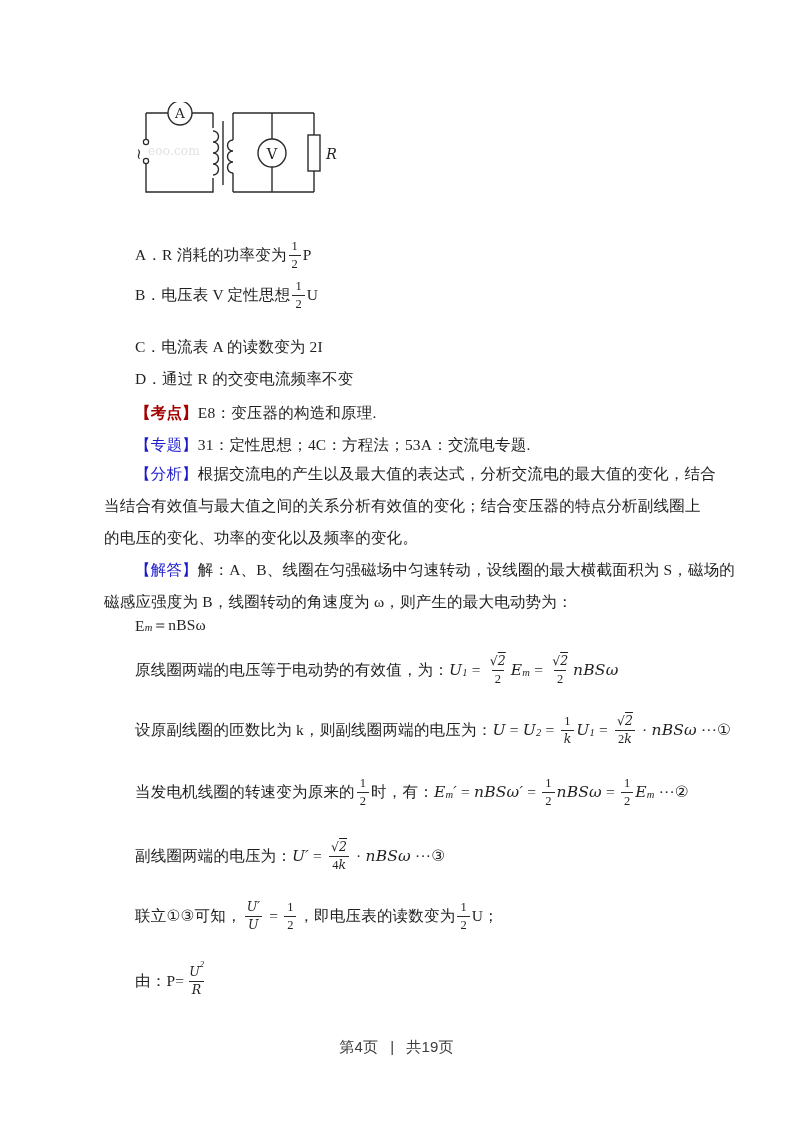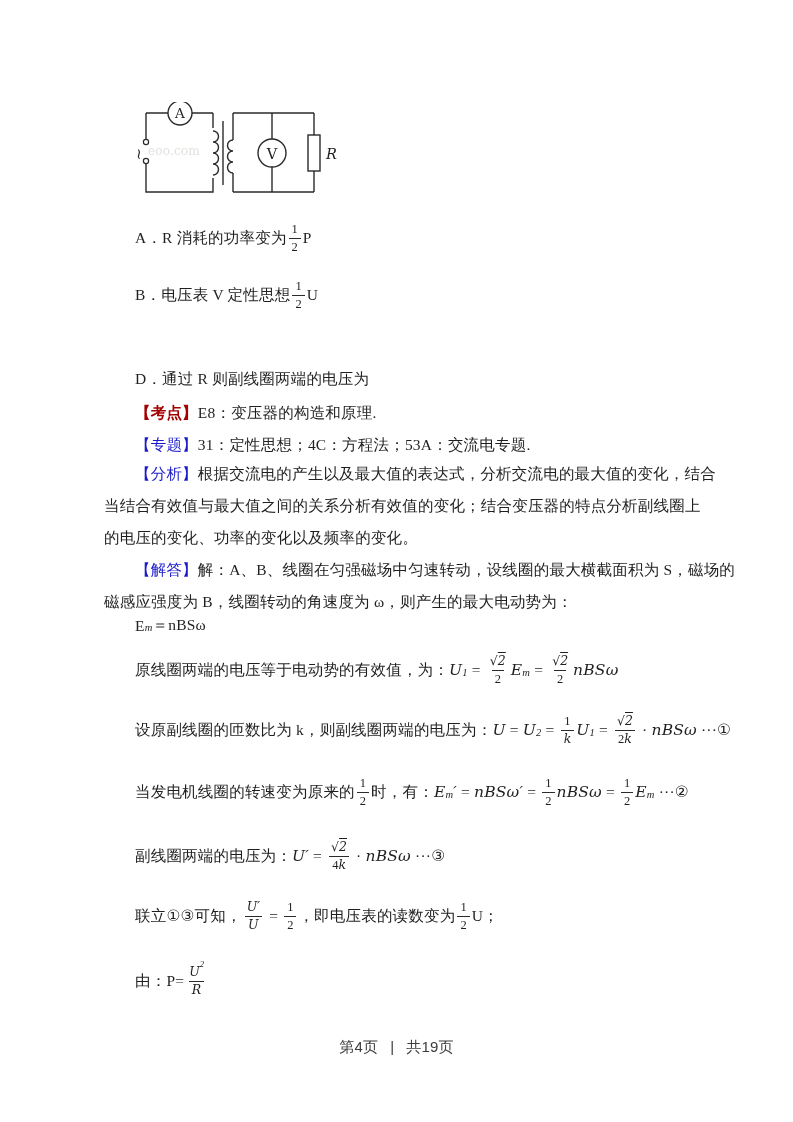--- a/index.html
+++ b/index.html
@@ -65,23 +65,24 @@
       <circle cx="140" cy="51" r="14"></circle>
       <text x="140" y="56.5" font-size="14.5" text-anchor="middle" fill="#1f1f1f" stroke="none">V</text>
     </g>
 
     <g>
       <rect x="176" y="33" width="12" height="36"></rect>
       <text x="194" y="57" font-size="14.5" font-style="italic" fill="#1f1f1f" stroke="none">R</text>
     </g>
   </svg>
 
-  <div class="abs mline" style="left:135px;top:214px;height:48px;"><span>A．R 消耗的功率变为</span><span class="frac"><span class="fn"><span>1</span></span><span class="fd"><span>2</span></span></span><span>P</span></div>
+  <div class="abs mline" style="left:135px;top:231px;height:48px;"><span>A．R 消耗的功率变为</span><span class="frac"><span class="fn"><span>1</span></span><span class="fd"><span>2</span></span></span><span>P</span></div>
   <div class="abs mline" style="left:135px;top:271px;height:48px;"><span>B．电压表 V 定性思想</span><span class="frac"><span class="fn"><span>1</span></span><span class="fd"><span>2</span></span></span><span>U</span></div>
-  <div class="abs" style="left:135px;top:369px;">D．通过 R 则副线圈两端的电压为</div>
+  <div class="abs" style="left:135px;top:337px;">C．电流表 A 的读数变为 2I</div>
+  <div class="abs" style="left:135px;top:369px;">D．通过 R 的交变电流频率不变</div>
 
   <div class="abs" style="left:135px;top:403px;">
     <span class="tag-red">【考点】</span><span>E8：变压器的构造和原理.</span>
   </div>
   <div class="abs" style="left:135px;top:435px;">
     <span class="tag-blue">【专题】</span><span>31：定性思想；4C：方程法；53A：交流电专题.</span>
   </div>
 
   <div class="abs para" style="left:104px;top:458px;">
     <div class="indent1"><span class="tag-blue">【分析】</span><span>根据交流电的产生以及最大值的表达式，分析交流电的最大值的变化，结合</span></div>

